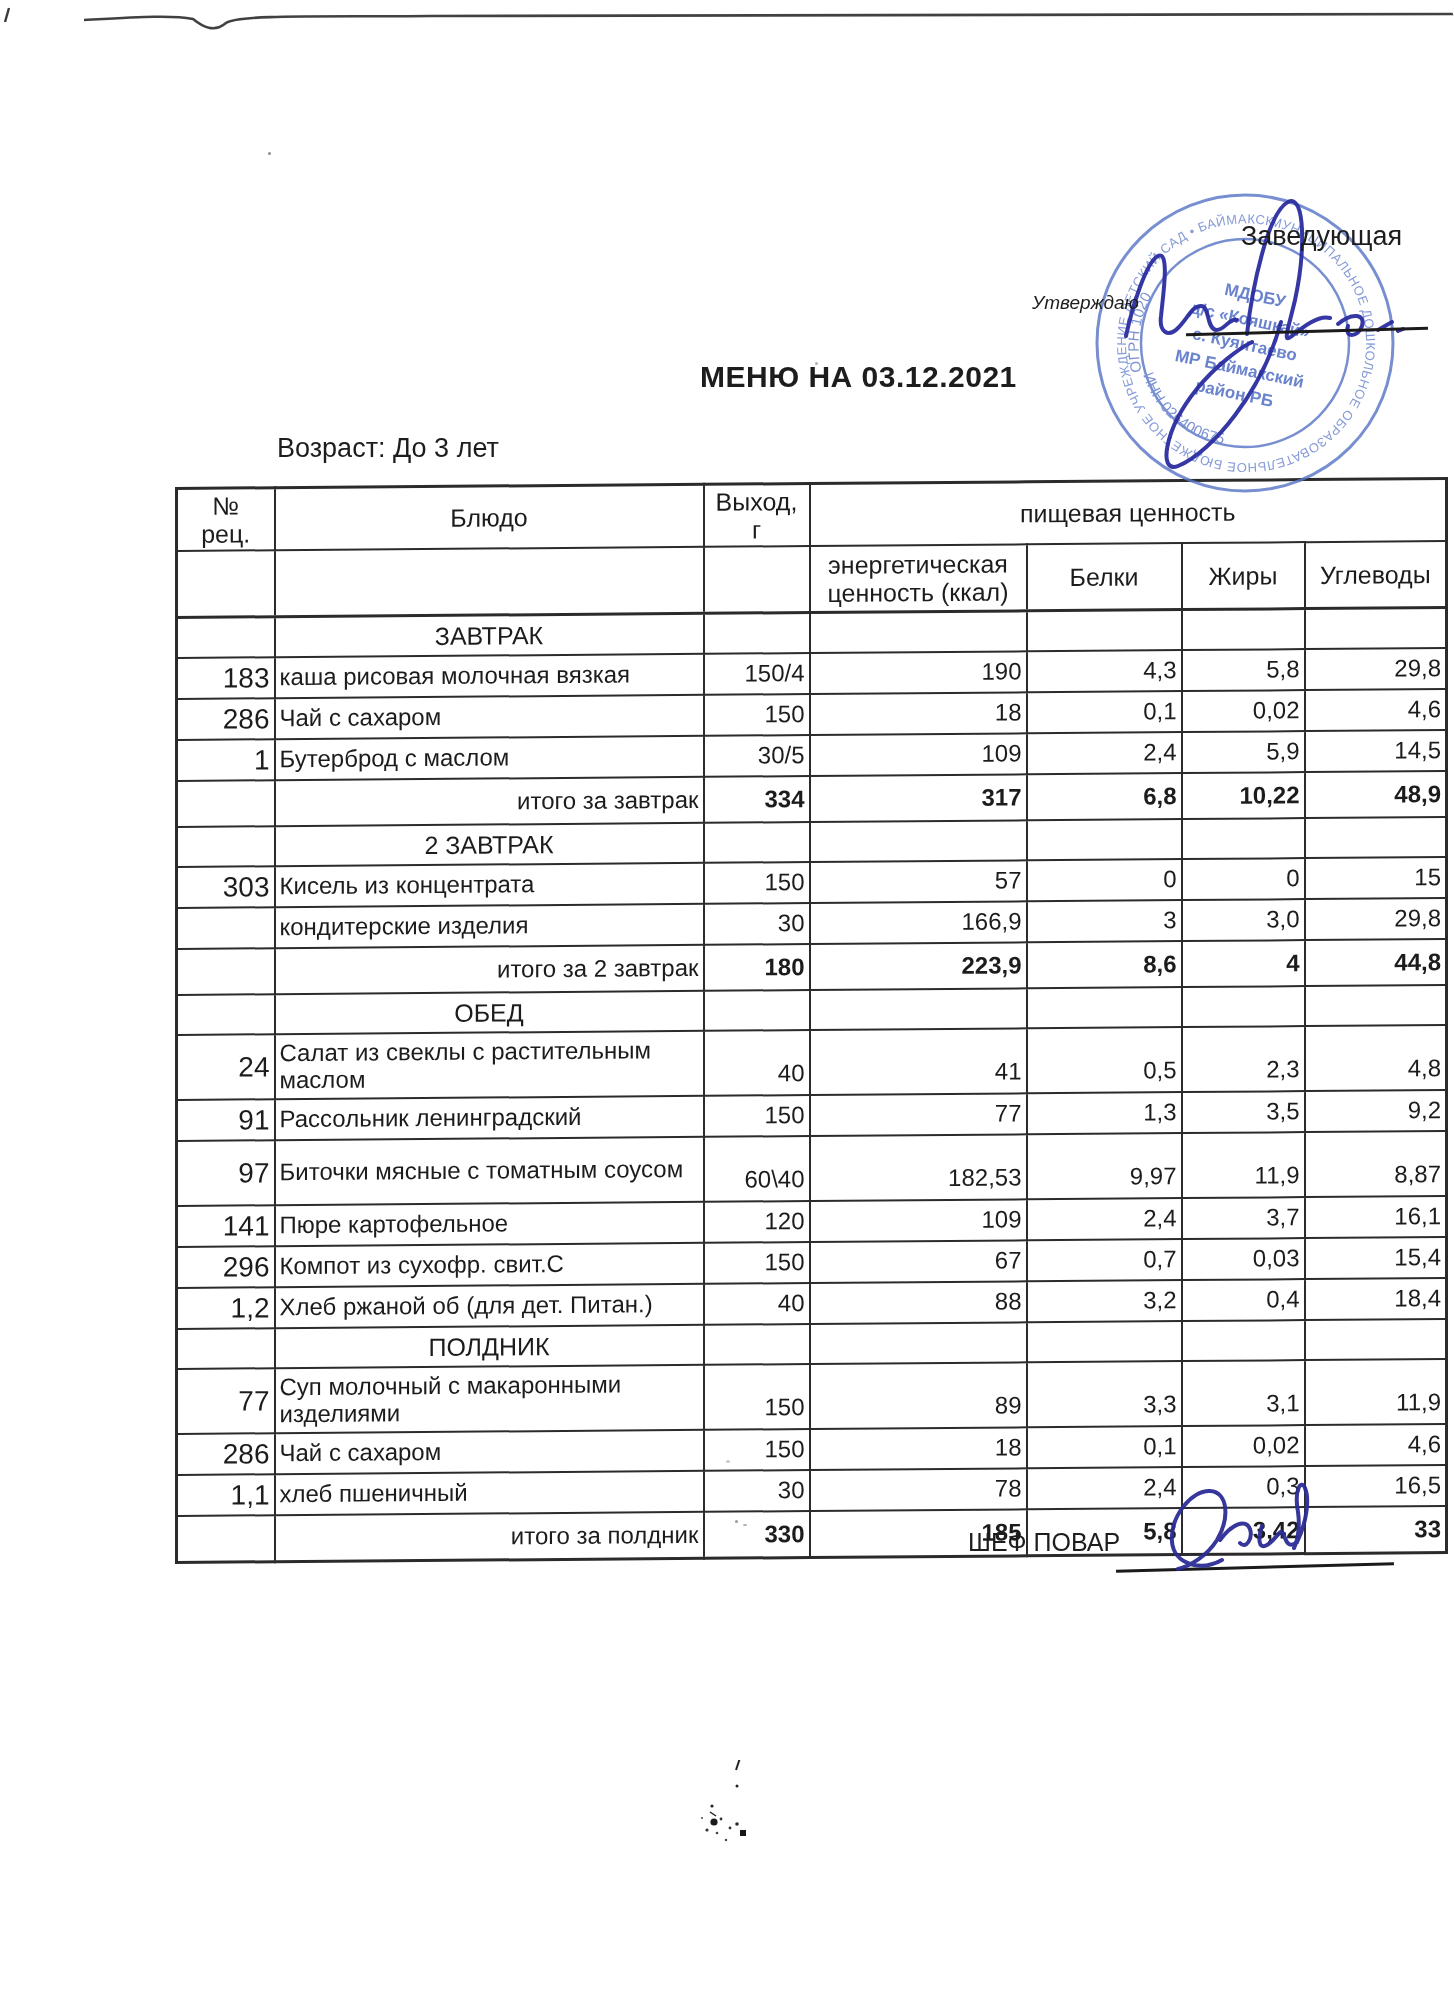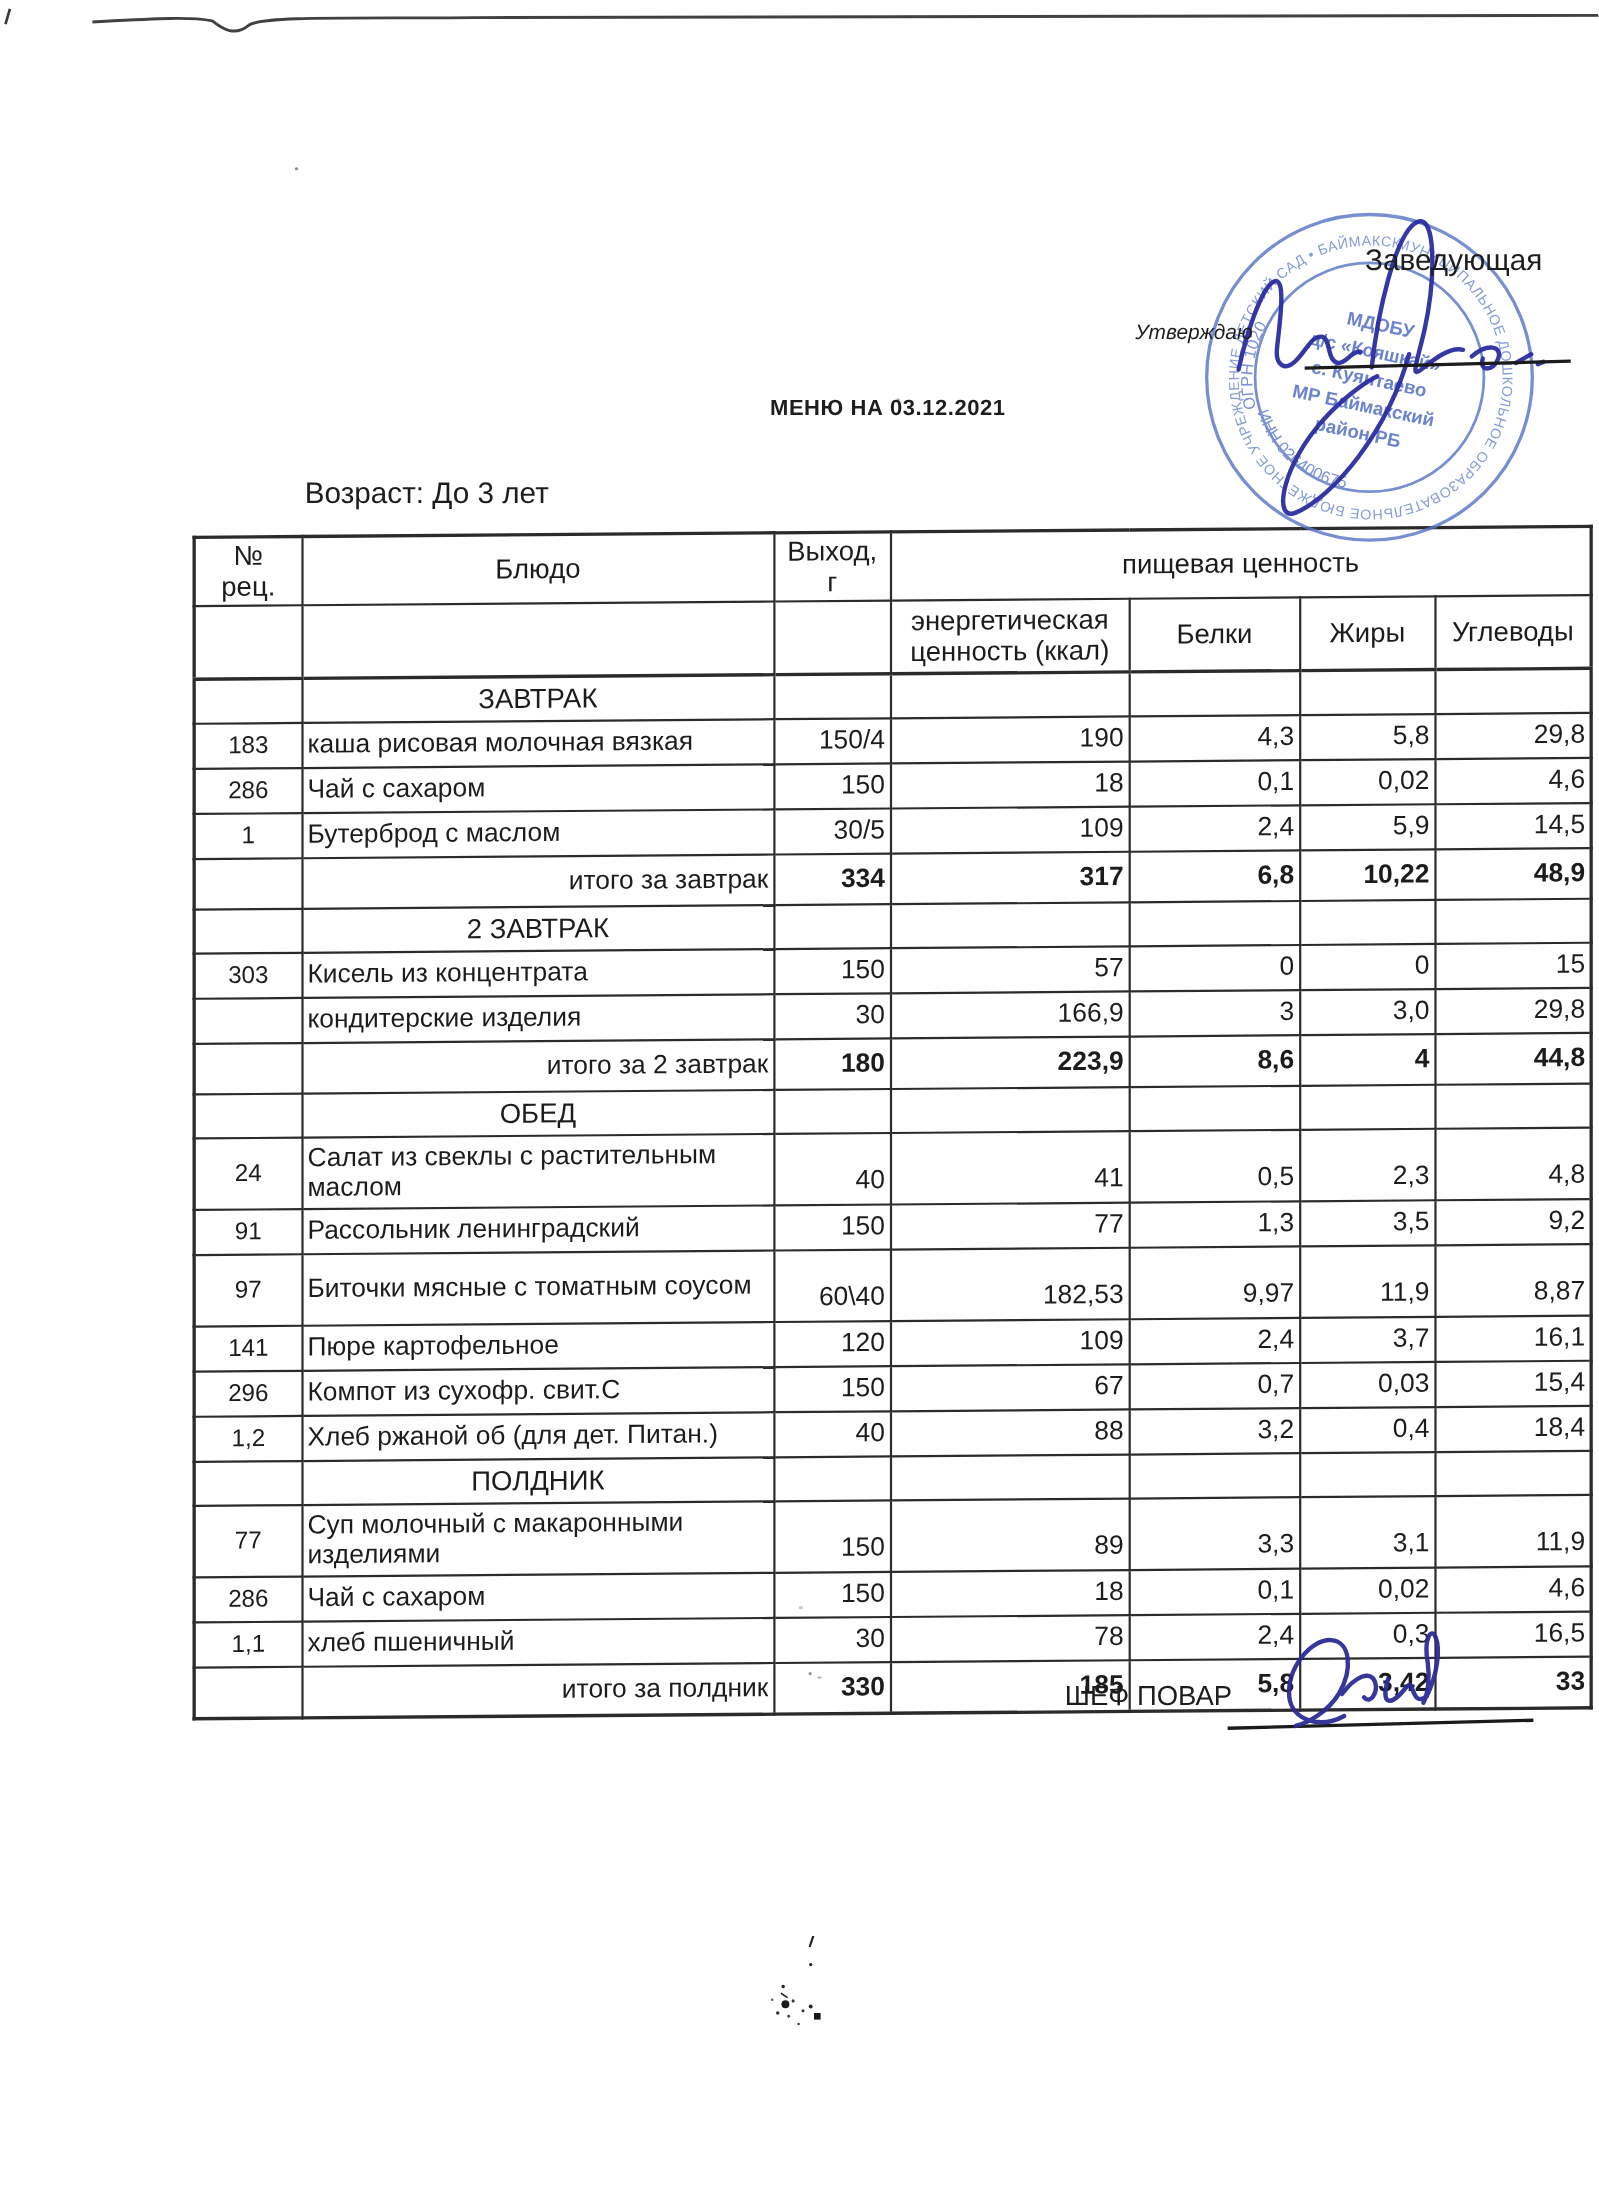--- a/index.html
+++ b/index.html
@@ -17,21 +17,21 @@
 
   
   .top-scan-line { left: 0; top: 0; width: 1454px; height: 46px; z-index: 2; }
   .speck { position: absolute; background: #1c1c1c; border-radius: 50%; z-index: 2; }
 
   
   .director-label { left: 1241px; top: 221px; font-size: 27px; z-index: 6; }
   .approve-label  { left: 1032px; top: 292px; font-size: 19px; z-index: 6; font-style: italic; }
   .approve-line   { left: 1186px; top: 330px; width: 242px; border-top: 3px solid #1b1b1b;
                     transform: rotate(-1.5deg); z-index: 6; }
-  .doc-title { left: 700px; top: 360px; font-size: 20px; font-weight: bold; letter-spacing: .5px; z-index: 3; }
+  .doc-title { left: 700px; top: 360px; font-size: 30px; font-weight: bold; letter-spacing: .5px; z-index: 3; }
   .age-label { left: 277px; top: 433px; font-size: 27px; z-index: 3; }
 
   
   .stamp-svg { left: 0; top: 0; width: 1454px; height: 2000px; z-index: 5; pointer-events: none; }
 
   
   .table-wrap { left: 175px; top: 487px; width: 1270px; transform: skewY(-0.45deg);
                 transform-origin: 0 0; z-index: 1; }
   table.menu {
     border-collapse: collapse;
@@ -56,21 +56,21 @@
   .th-dish { vertical-align: bottom; padding-bottom: 10px; }
   .th-nutrition { vertical-align: bottom; padding-bottom: 6px; }
   .th-sub { vertical-align: bottom; padding-bottom: 8px; }
   .th-energy { vertical-align: middle; }
 
   .sec-row td   { height: 38px; border-top-width: 3px; }
   .item-row td  { height: 39px; }
   .item-row.tall td { height: 56px; }
   .total-row td { height: 44px; border-bottom-width: 3px; }
 
-  .c-no   { text-align: center; padding-right: 7px; font-size: 22px; }
+  .c-no   { text-align: right; padding-right: 7px; font-size: 28px; }
   .c-dish { text-align: left; padding-left: 10px; }
   .sec-name { text-align: center; font-weight: bold; font-size: 25px; }
   .total-label { text-align: right; font-weight: bold; padding-right: 10px; }
   .c-out  { text-align: right; }
   .c-kcal, .c-prot, .c-fat { text-align: right; padding-right: 14px; white-space: nowrap; }
   .c-carb { text-align: right; padding-right: 10px; white-space: nowrap; }
   .total-row .c-out, .total-row .c-kcal, .total-row .c-prot,
   .total-row .c-fat, .total-row .c-carb { font-weight: bold; }
   .item-row.tall td.val { vertical-align: bottom; padding-bottom: 7px; }
 

